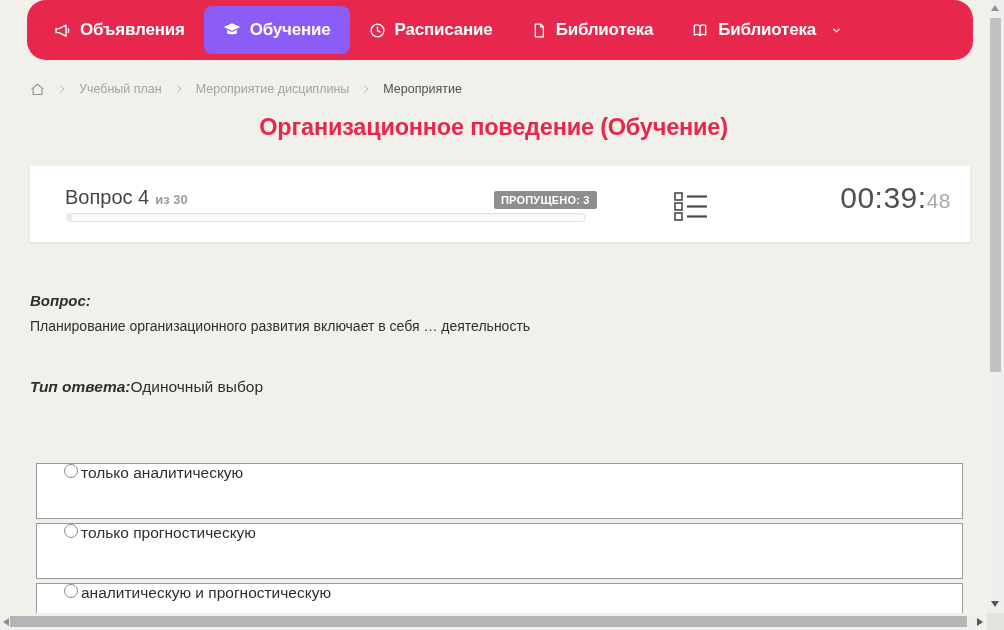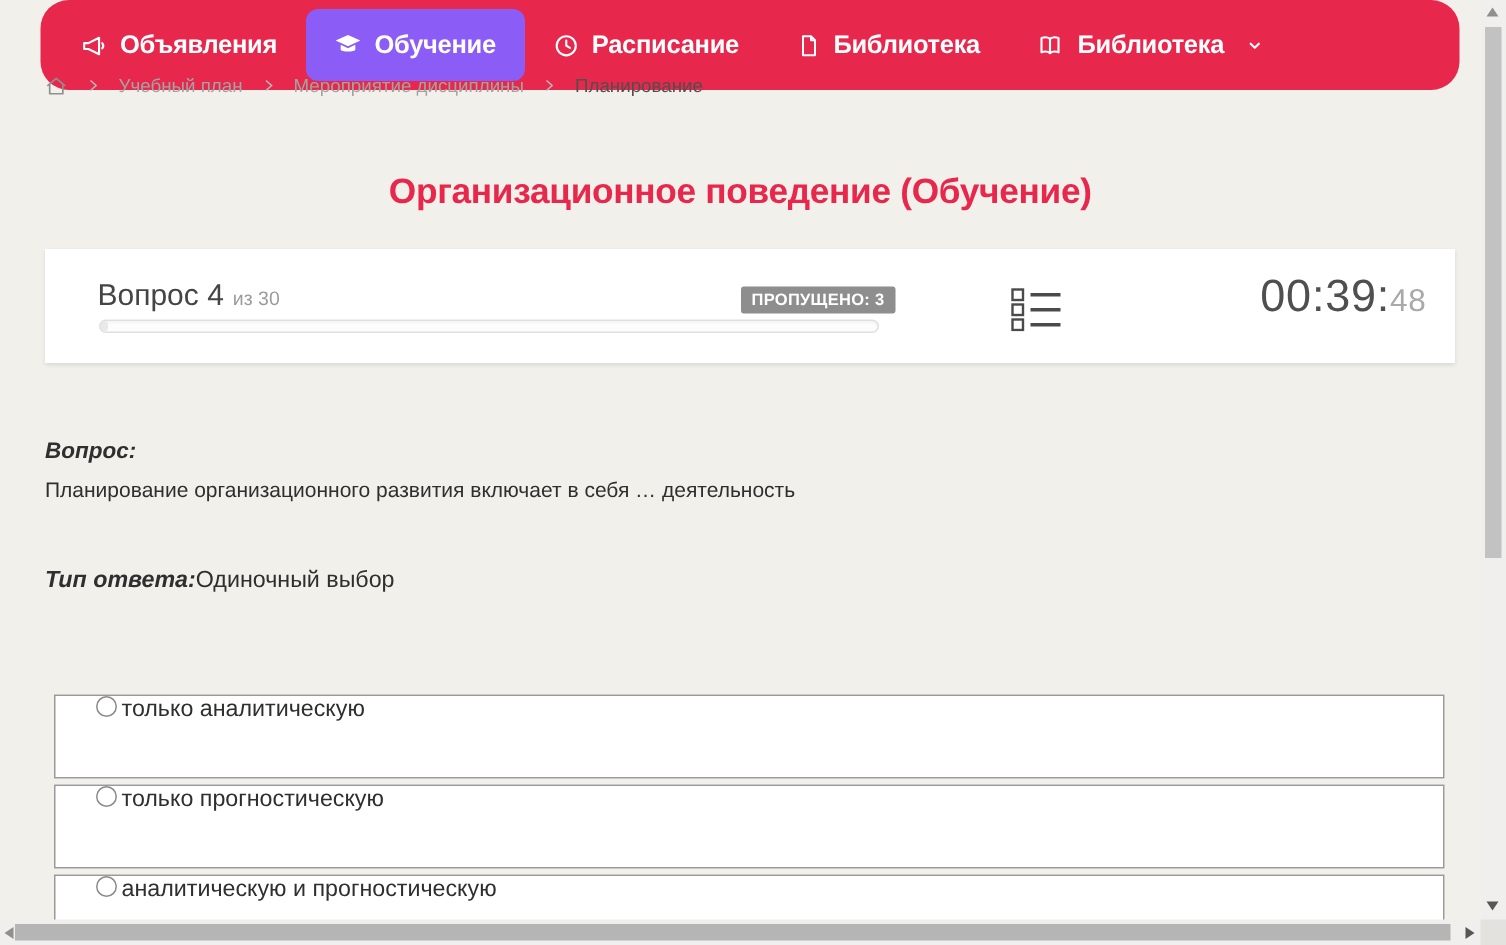--- a/index.html
+++ b/index.html
@@ -22,21 +22,21 @@
     height:48px; display:flex; align-items:center; gap:9px;
     padding:0 19px; color:#fff; font-size:17px; font-weight:bold;
     letter-spacing:-0.2px; cursor:pointer; white-space:nowrap; border-radius:8px;
   }
   .nav-item.active { background:#8b5cf6; }
   .nav-icon { display:flex; align-items:center; }
   .nav-caret { margin-left:6px; display:flex; align-items:center; }
 
   
   .breadcrumb {
-    position:absolute; left:30px; top:46px; height:22px;
+    position:absolute; left:30px; top:78px; height:22px;
     display:flex; align-items:center; gap:12px;
     font-size:12.5px; color:#a3a3a3;
   }
   .crumb { color:#a3a3a3; text-decoration:none; cursor:pointer; }
   .crumb.current { color:#4f4f4f; cursor:default; }
   .crumb-sep { display:flex; align-items:center; color:#b9b9b9; }
   .crumb-home { display:flex; align-items:center; color:#8f8f8f; cursor:pointer; }
 
   
   .page-title {
@@ -44,21 +44,21 @@
     text-align:center; font-size:23.5px; font-weight:bold;
     color:#e8274c; letter-spacing:-0.2px;
   }
 
   
   .quiz-card {
     position:absolute; left:30px; top:166px; width:940px; height:76px;
     background:#ffffff; box-shadow:0 1px 3px rgba(0,0,0,0.10);
   }
   .q-label { position:absolute; left:35px; top:20px; font-size:20px; color:#454545; white-space:nowrap; }
-  .q-total { font-size:13px; color:#9b9b9b; margin-left:6px; font-weight:normal; }
+  .q-total { font-size:13px; color:#9b9b9b; margin-left:6px; font-weight:bold; }
   .skip-badge {
     position:absolute; left:464px; top:25px;
     background:#8e8e8e; color:#fff; font-size:11px; font-weight:bold;
     padding:3px 7px; border-radius:2px; letter-spacing:0.2px; white-space:nowrap;
   }
   .progress-track {
     position:absolute; left:36px; top:47px; width:520px; height:9px;
     background:#fdfdfd; border:1px solid #e0e0e0; border-radius:5px;
     box-shadow:inset 0 1px 2px rgba(0,0,0,0.05);
     overflow:hidden;
@@ -176,21 +176,21 @@
     <svg width="10" height="10" viewBox="0 0 24 24" fill="none" stroke="currentColor" stroke-width="2.4">
         <path d="M8 4l9 8-9 8"></path>
       </svg>
   </span>
   <a class="crumb">Мероприятие дисциплины</a>
   <span class="crumb-sep">
     <svg width="10" height="10" viewBox="0 0 24 24" fill="none" stroke="currentColor" stroke-width="2.4">
         <path d="M8 4l9 8-9 8"></path>
       </svg>
   </span>
-  <span class="crumb current">Планирование</span>
+  <span class="crumb current">Мероприятие</span>
 </div>
 
 <h1 class="page-title">Организационное поведение (Обучение)</h1>
 
 <div class="quiz-card">
   <div class="q-label">
     <b style="font-weight:normal;">Вопрос 4</b><span class="q-total">из 30</span>
   </div>
   <span class="skip-badge">ПРОПУЩЕНО: 3</span>
   <div class="progress-track">

